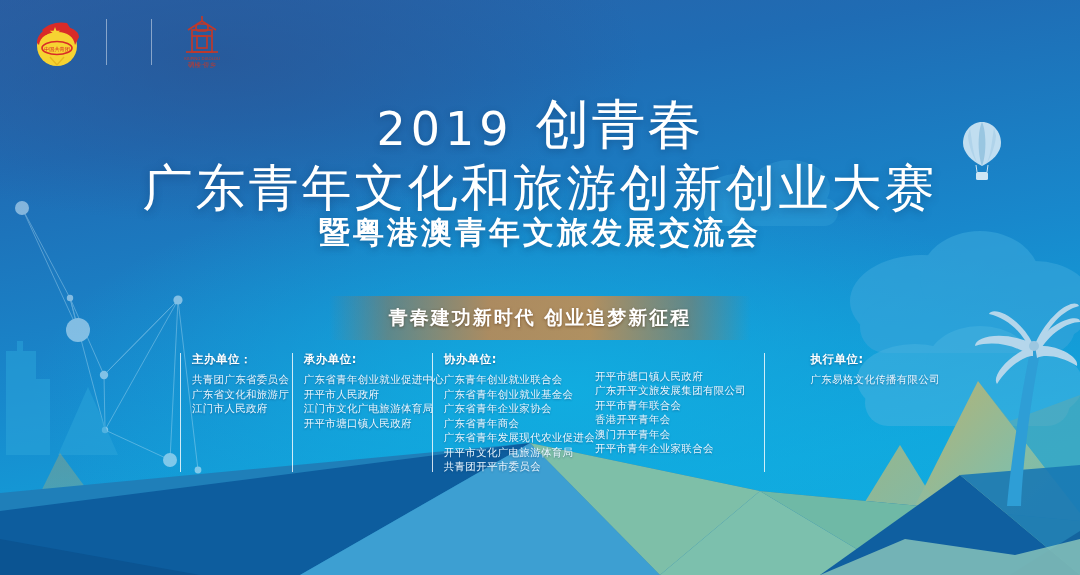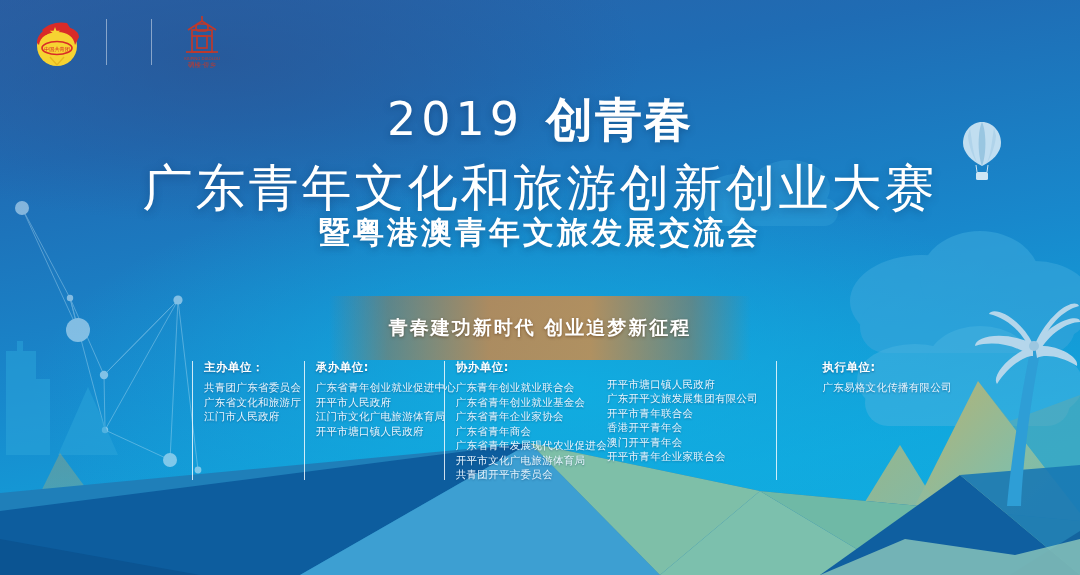--- a/index.html
+++ b/index.html
@@ -59,67 +59,67 @@
     position:absolute; left:0; top:96px; width:1080px;
     text-align:center; z-index:25;
   }
   .t-year {
     font-size:46px; line-height:1.0; color:#ffffff;
     letter-spacing:5px; font-weight:400;
     text-shadow:0 2px 7px rgba(10,50,95,.38);
     display:inline-block;
   }
   .t-line1 {
-    font-size:47px; line-height:1.0; color:#ffffff; font-weight:700;
+    font-size:54px; line-height:1.0; color:#ffffff; font-weight:400;
     letter-spacing:2px;
     display:inline-block;
     text-shadow:0 2px 7px rgba(10,50,95,.38);
   }
-  .row1 { display:flex; align-items:flex-start; justify-content:center; gap:22px; height:56px; }
+  .row1 { display:flex; align-items:flex-end; justify-content:center; gap:22px; height:56px; }
   .t-line2 {
     margin-top:10px;
     font-size:50px; line-height:1.06; color:#ffffff; font-weight:400;
     letter-spacing:3px;
     text-shadow:0 2px 8px rgba(10,50,95,.40);
     font-family:Liberation Serif, serif;
   }
   .t-line3 {
     font-size:31px; line-height:1.1; color:#ffffff; font-weight:700;
     letter-spacing:3px;
     text-shadow:0 2px 7px rgba(10,50,95,.40);
   }
 
   
   .slogan-wrap {
     position:absolute; left:0; top:296px; width:1080px;
     display:flex; justify-content:center; z-index:26;
   }
   .slogan {
     position:relative;
-    padding:19px 60px;
+    padding:9px 60px;
     font-size:19px; letter-spacing:2px; color:#ffffff; font-weight:700;
     text-shadow:0 1px 3px rgba(80,40,10,.55);
   }
   .slogan::before {
     content:""; position:absolute; inset:0;
     background:linear-gradient(90deg,
       rgba(18,140,200,0) 0%,
       rgba(150,120,80,.55) 14%,
       rgba(205,135,70,.82) 38%,
       rgba(210,140,70,.82) 62%,
       rgba(150,120,80,.55) 86%,
       rgba(18,140,200,0) 100%);
     border-radius:2px;
     z-index:-1;
   }
 
   
   .orgs {
-    position:absolute; left:180px; top:360px; width:760px;
-    display:flex; z-index:27;margin-left:12px;
+    position:absolute; left:180px; top:352px; width:760px;
+    display:flex; z-index:27;
   }
   .org-col { position:relative; padding-left:12px; }
   .org-col::before {
     content:""; position:absolute; left:0; top:1px; bottom:2px;
     width:1px; background:rgba(255,255,255,.80);
   }
   .org-col.nobar { padding-left:0; }
   .org-col.nobar::before { display:none; }
   .org-head {
     font-size:11.5px; font-weight:700; color:#ffffff;

